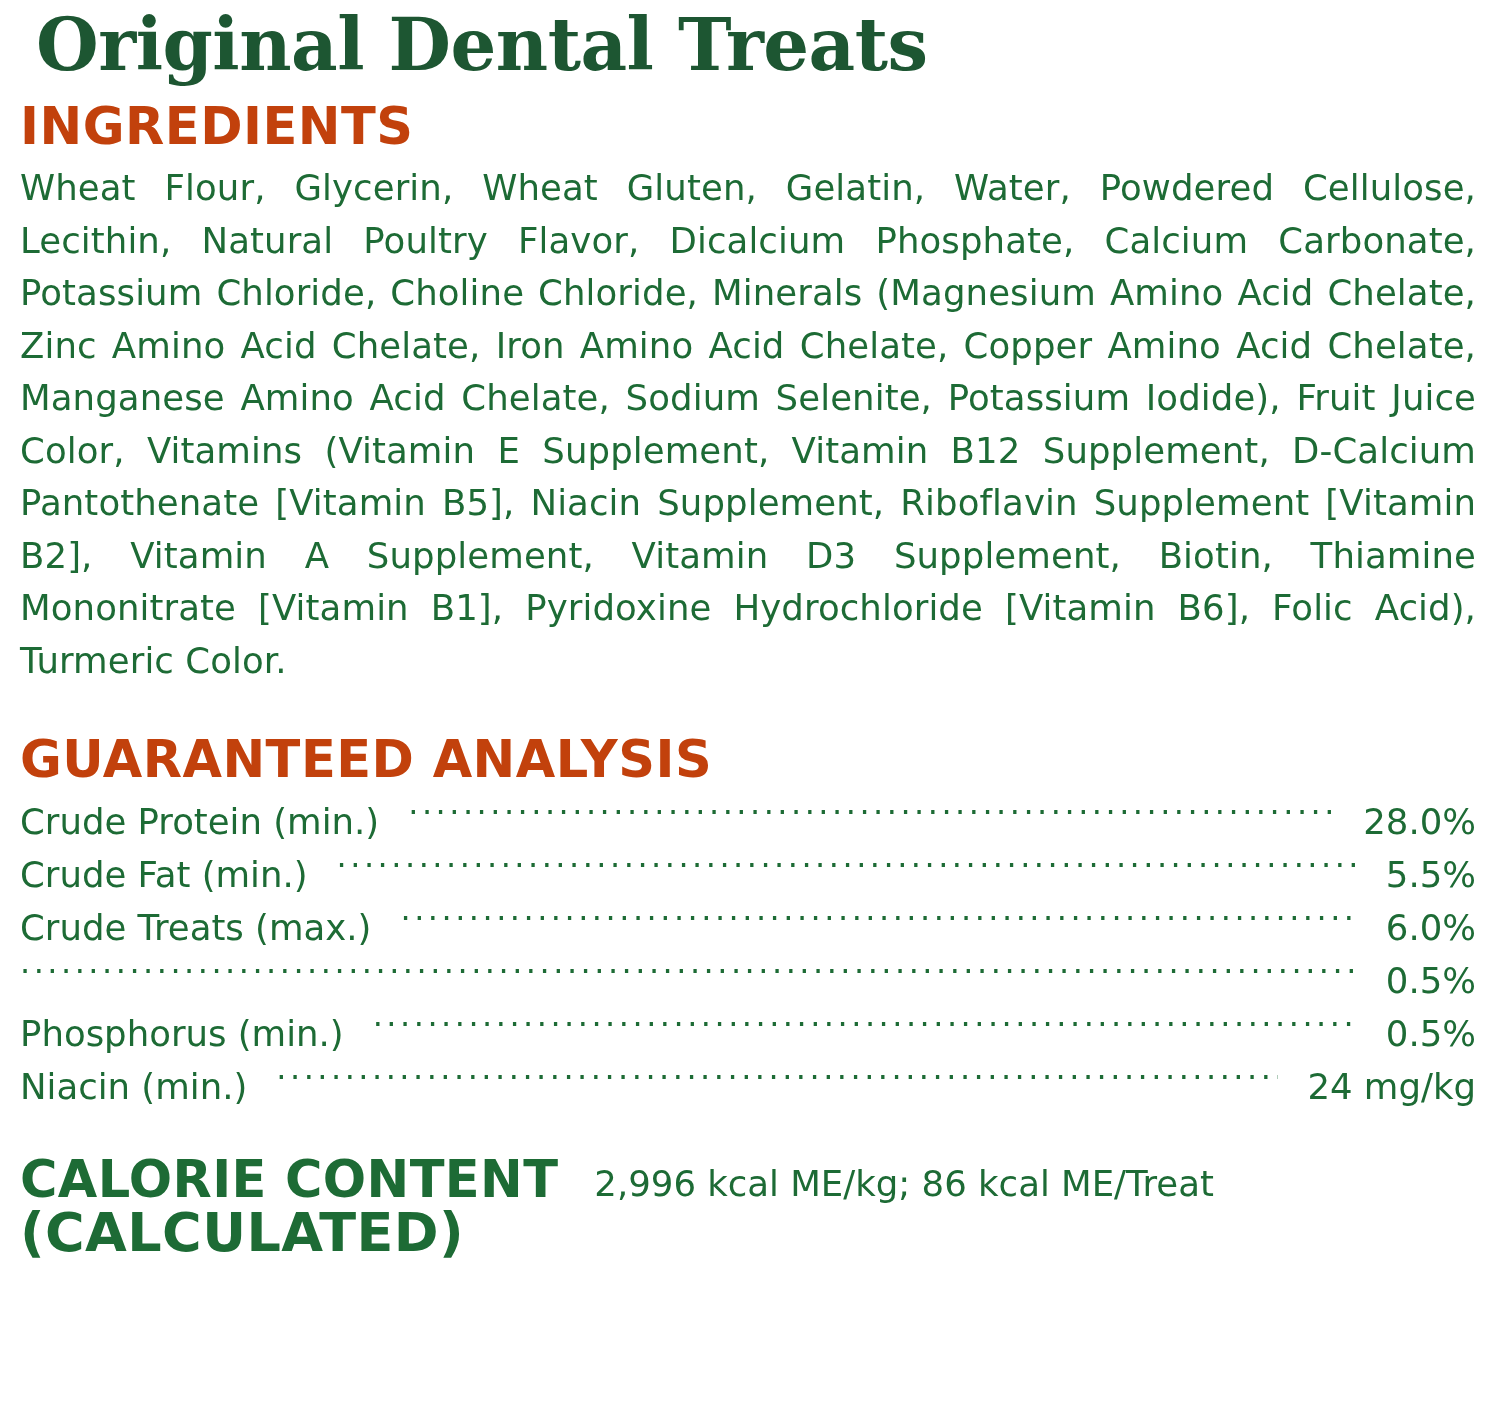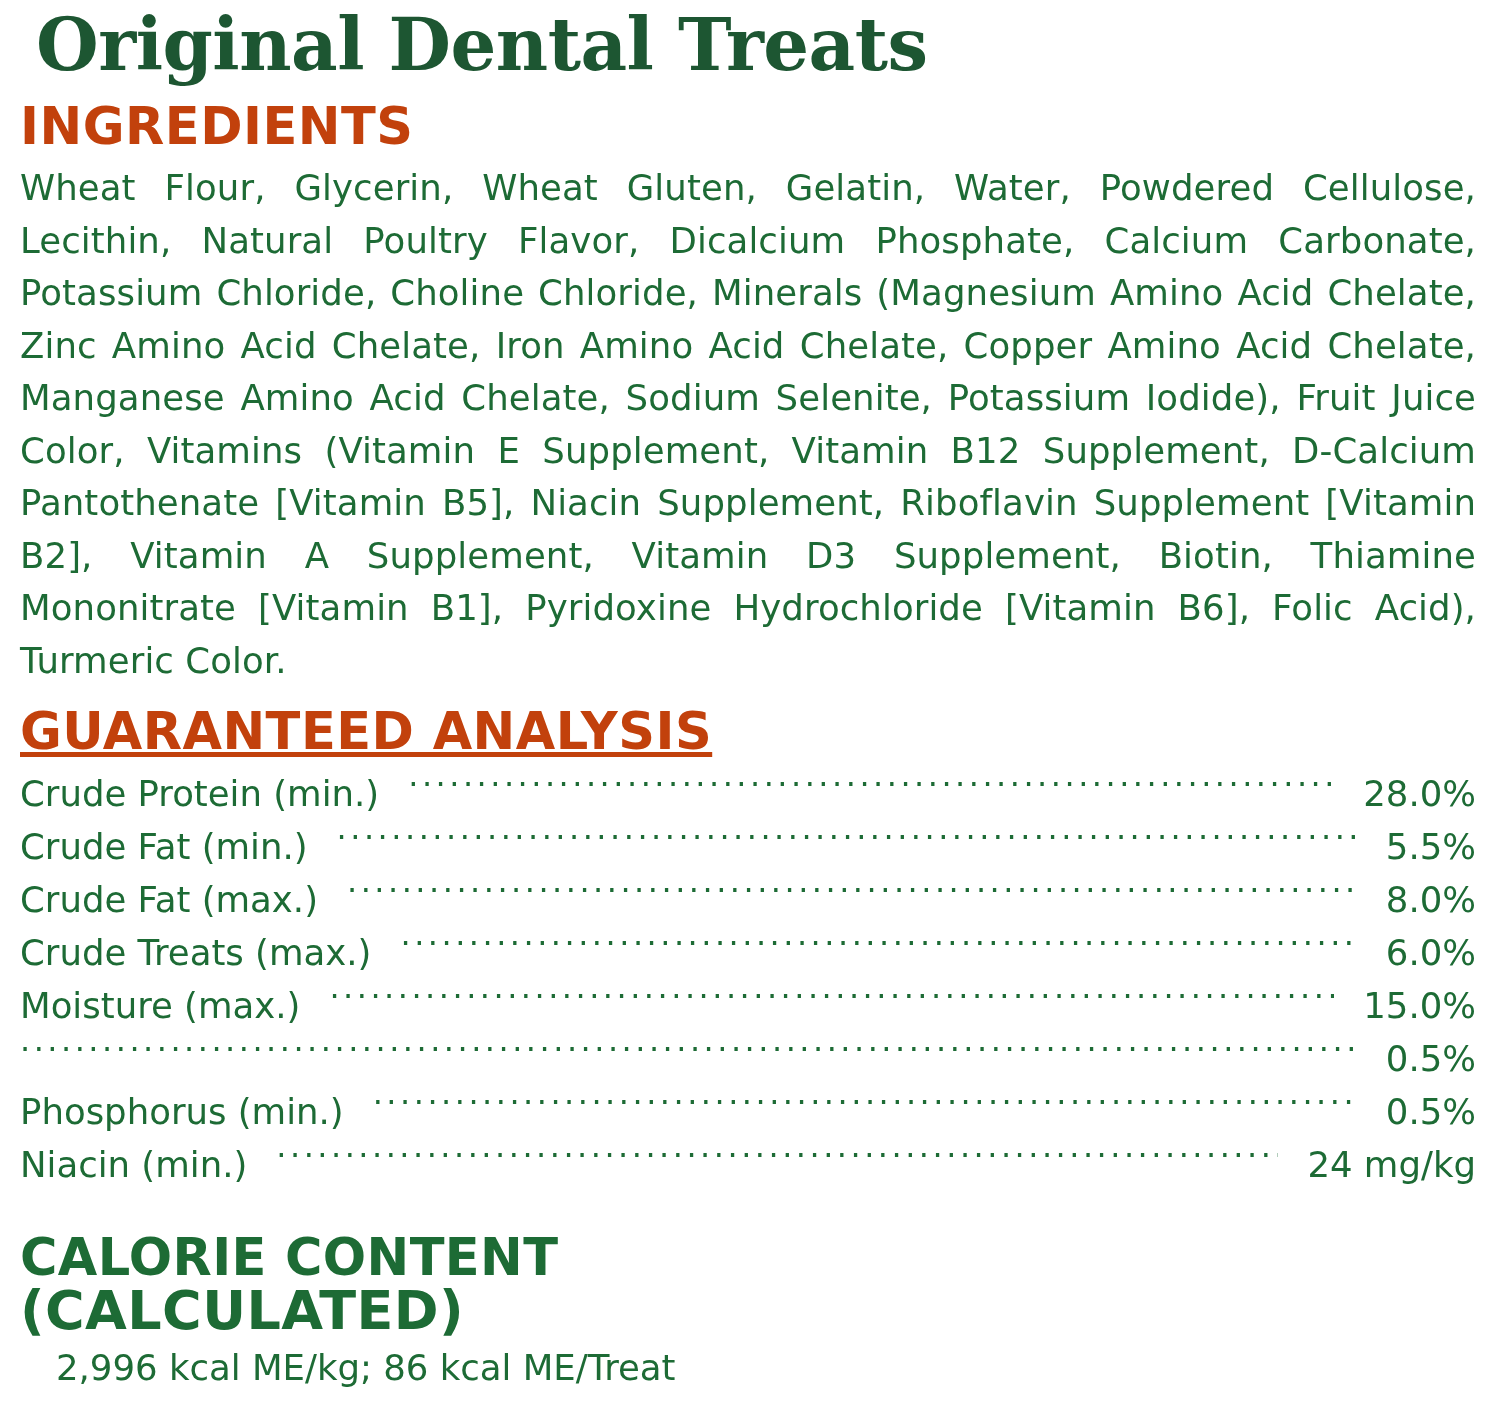--- a/index.html
+++ b/index.html
@@ -38,22 +38,21 @@
   .section-heading {
     font-family: "DejaVu Sans", sans-serif;
     font-weight: 700;
     font-size: 51px;
     line-height: 58px;
     letter-spacing: 0.5px;
     color: #c2410c;
     margin: 10px 0 6px 4px;
   }
   .section-heading.tight {
-    margin-top: 16px;
-    text-decoration: underline;
+    margin-top: 44px;
   }
 
   
   .ingredients-body {
     font-size: 35.5px;
     line-height: 52.5px;
     text-align: justify;
     text-align-last: left;
     color: #1d6b35;
     margin: 0 8px 0 4px;
@@ -98,21 +97,20 @@
     flex: 0 0 auto;
     padding-left: 10px;
     text-align: right;
   }
 
   
   .calorie-block {
     display: flex;
     align-items: flex-start;
     margin: 38px 8px 4px 4px;
-    flex-direction: column;
   }
   .calorie-heading {
     font-weight: 700;
     font-size: 51px;
     line-height: 58px;
     letter-spacing: 0.4px;
     color: #1d6b35;
     flex: 0 0 auto;
   }
   .calorie-heading .sub {
@@ -151,37 +149,27 @@
       <span class="ga-dots"></span>
       <span class="ga-value">28.0%</span>
     </div>
 
     <div class="ga-row">
       <span class="ga-label">Crude Fat (min.)</span>
       <span class="ga-dots"></span>
       <span class="ga-value">5.5%</span>
     </div>
 
-    <div class="ga-row">
-      <span class="ga-label">Crude Fat (max.)</span>
-      <span class="ga-dots"></span>
-      <span class="ga-value">8.0%</span>
-    </div>
 
     <div class="ga-row">
       <span class="ga-label">Crude Treats (max.)</span>
       <span class="ga-dots"></span>
       <span class="ga-value">6.0%</span>
     </div>
 
-    <div class="ga-row">
-      <span class="ga-label">Moisture (max.)</span>
-      <span class="ga-dots"></span>
-      <span class="ga-value">15.0%</span>
-    </div>
 
     <div class="ga-row">
       <span class="ga-dots"></span>
       <span class="ga-value">0.5%</span>
     </div>
 
     <div class="ga-row">
       <span class="ga-label">Phosphorus (min.)</span>
       <span class="ga-dots"></span>
       <span class="ga-value">0.5%</span>

